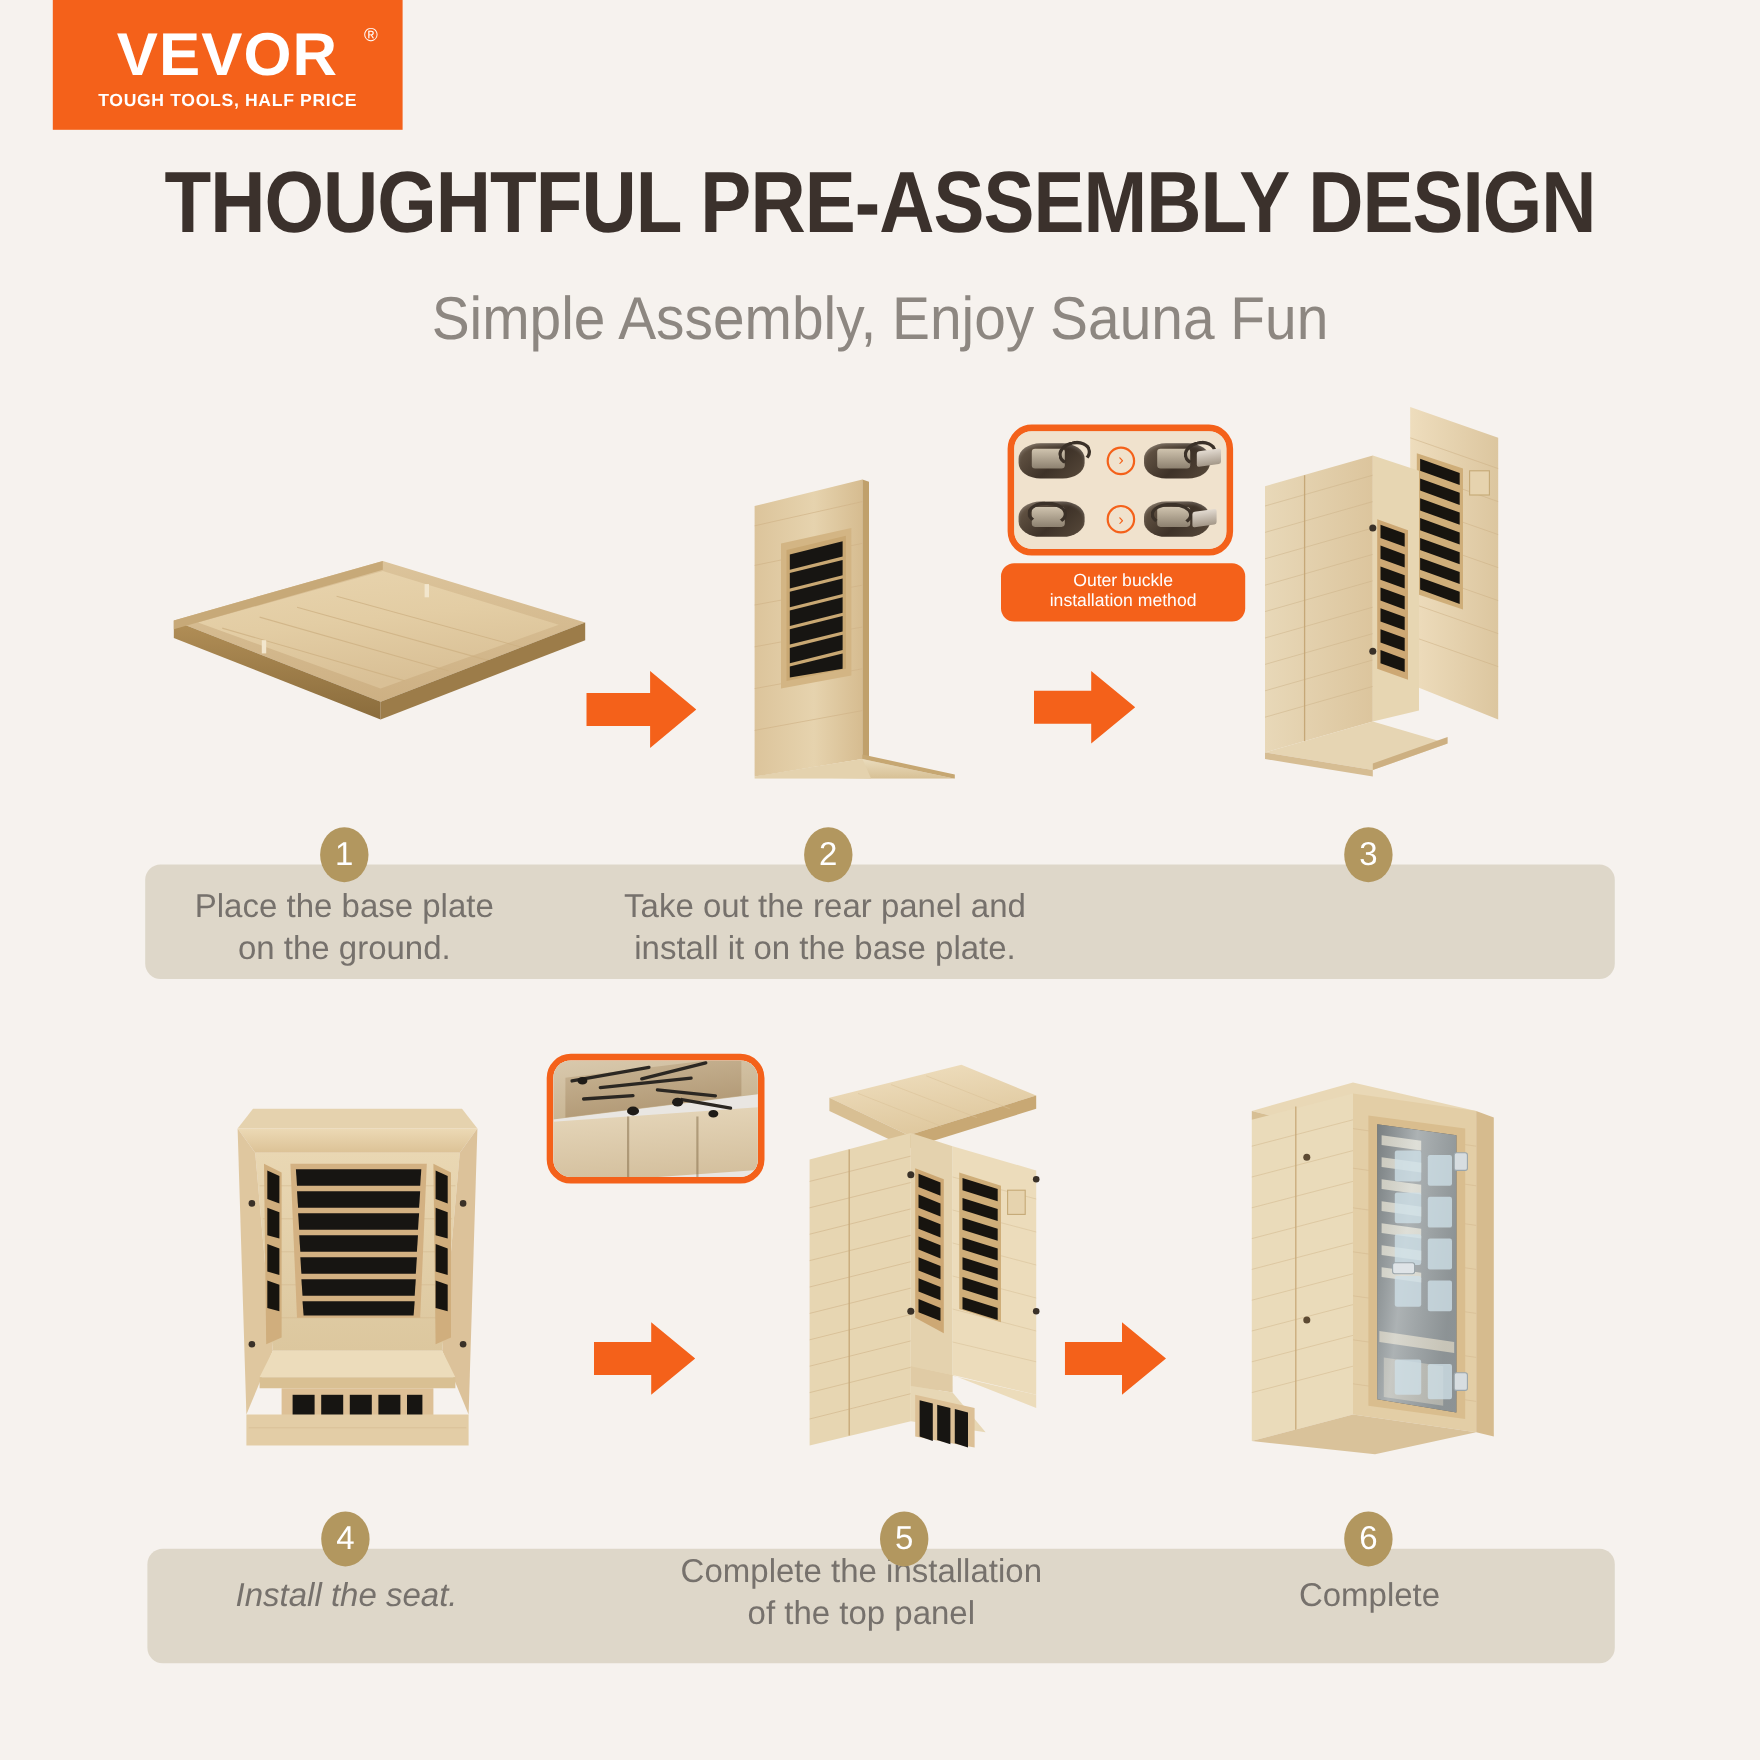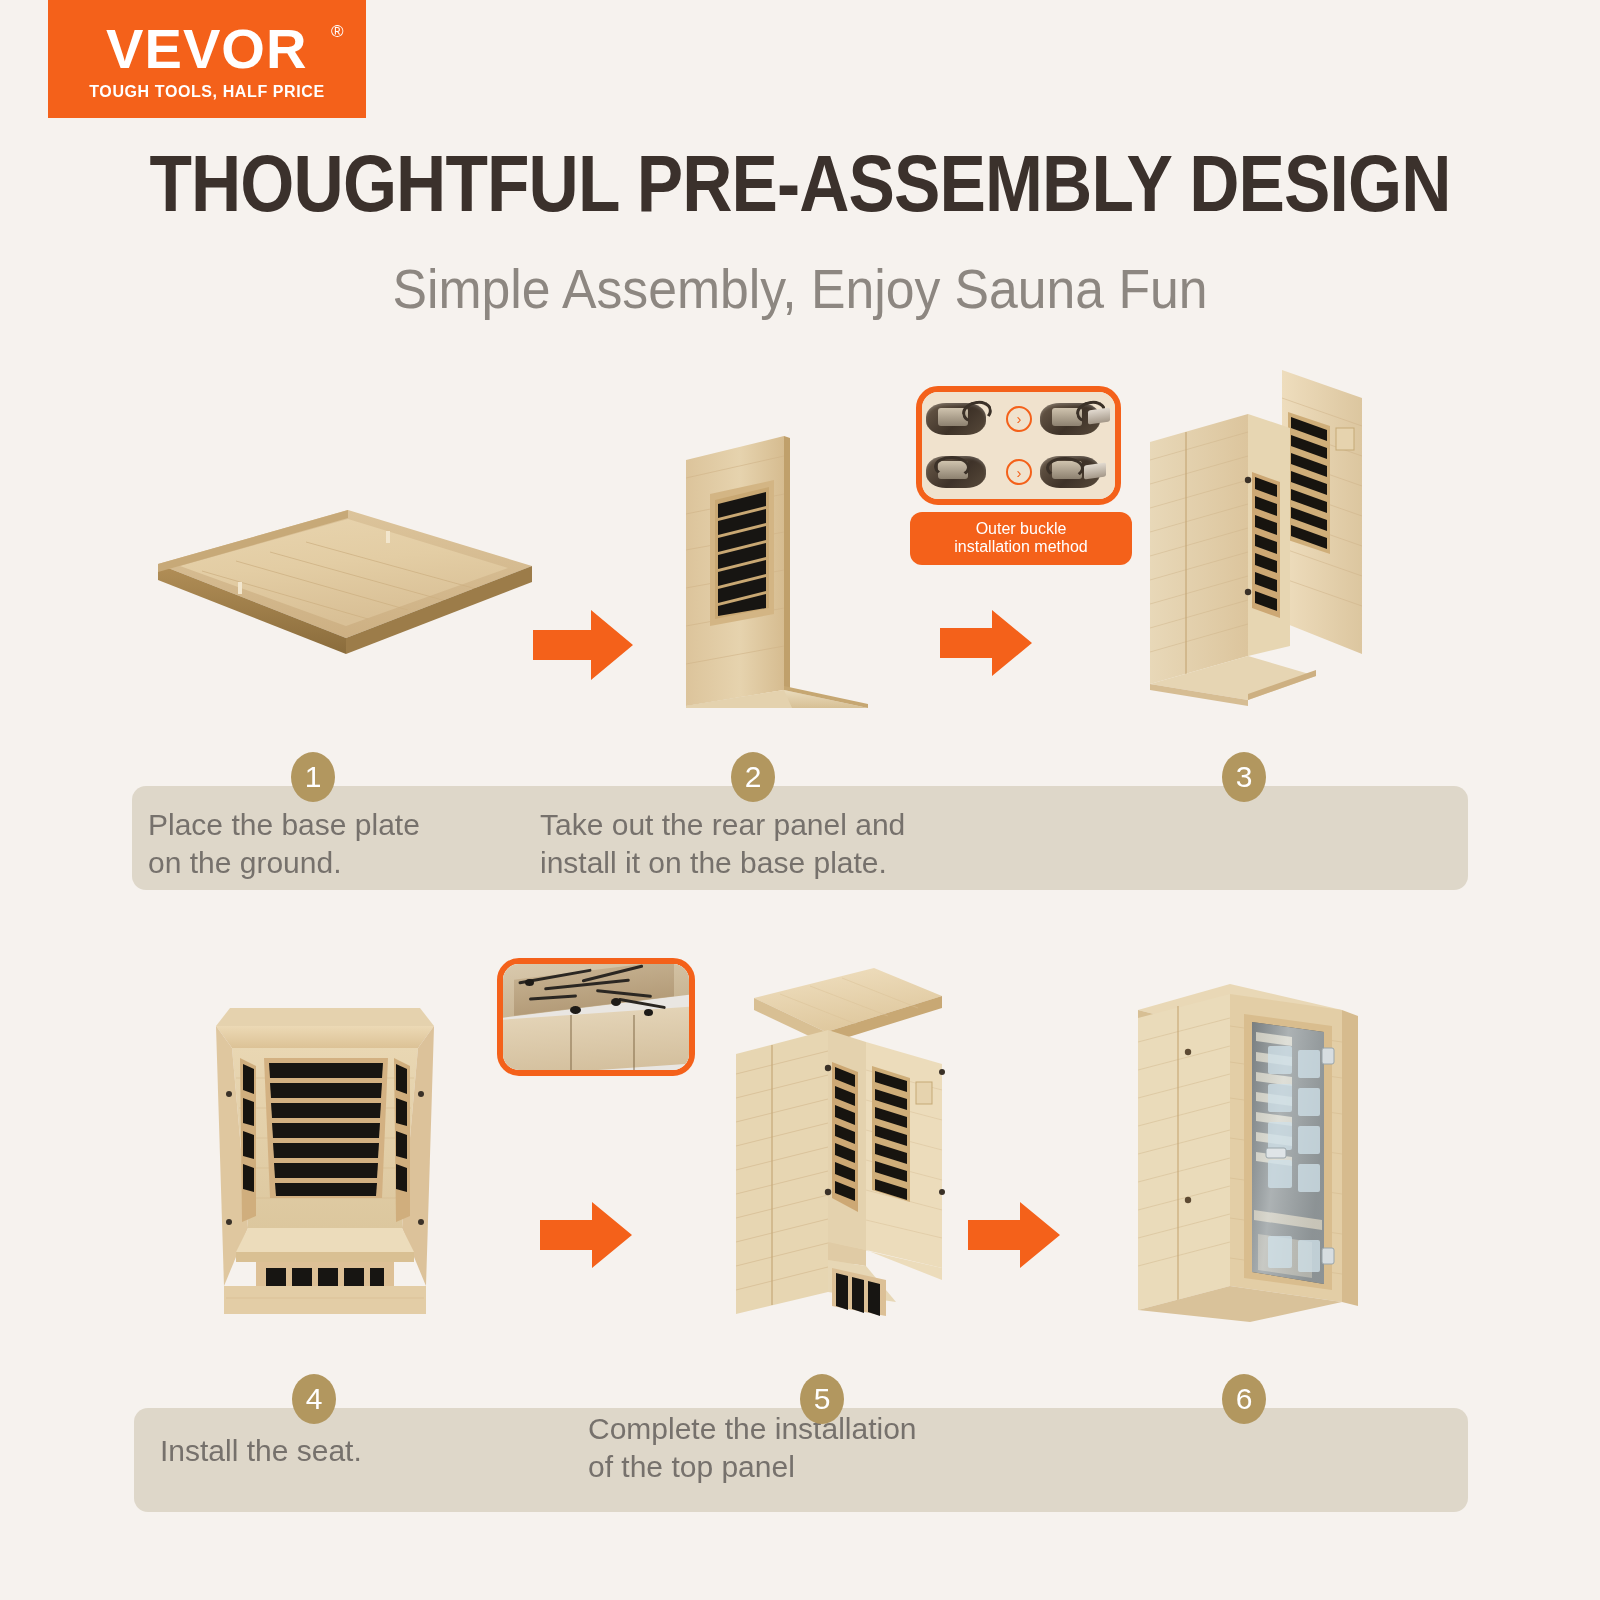--- a/index.html
+++ b/index.html
@@ -48,21 +48,21 @@
   .cap-bar.row1 { left: 132px; top: 786px; width: 1336px; height: 104px; }
   .cap-bar.row2 { left: 134px; top: 1408px; width: 1334px; height: 104px; }
 
   .badge {
     position: absolute; width: 44px; height: 50px; border-radius: 50%;
     background: #b2975f; color: #fff; display: flex; align-items: center;
     justify-content: center; font-size: 30px; line-height: 1; z-index: 5;
     font-weight: normal;
   }
   .cap-text {
-    position: absolute; color: #76716c;
+    position: absolute; text-align: center; color: #76716c;
     font-size: 30px; line-height: 1.28; z-index: 4; white-space: pre-line;
   }
 
   
   .arrow { position: absolute; }
   .arrow-svg { display: block; }
 
   
   .callout { position: absolute; }
   .callout-box {
@@ -653,17 +653,18 @@
       <polygon points="216,44 232,50 232,340 216,336" fill="#d6bb8e"></polygon>
 
       <polygon points="12,344 104,320 216,336 124,356" fill="#d9c29a"></polygon>
     </svg>
   </div>
 
   <div class="cap-bar row2"></div>
   <div class="badge" style="left:292px; top:1374px;">4</div>
   <div class="badge" style="left:800px; top:1374px;">5</div>
   <div class="badge" style="left:1222px; top:1374px;">6</div>
-  <div class="cap-text" style="left:160px; top:1432px; width:310px;">Install the seat.</div>
+  <div class="cap-text" style="left:160px; top:1432px; width:310px;font-style:italic;">Install the seat.</div>
   <div class="cap-text" style="left:588px; top:1410px; width:390px;">Complete the installation
 of the top panel</div>
+  <div class="cap-text" style="left:1100px; top:1432px; width:290px;">Complete</div>
 
 </div>
 
 </body></html>

